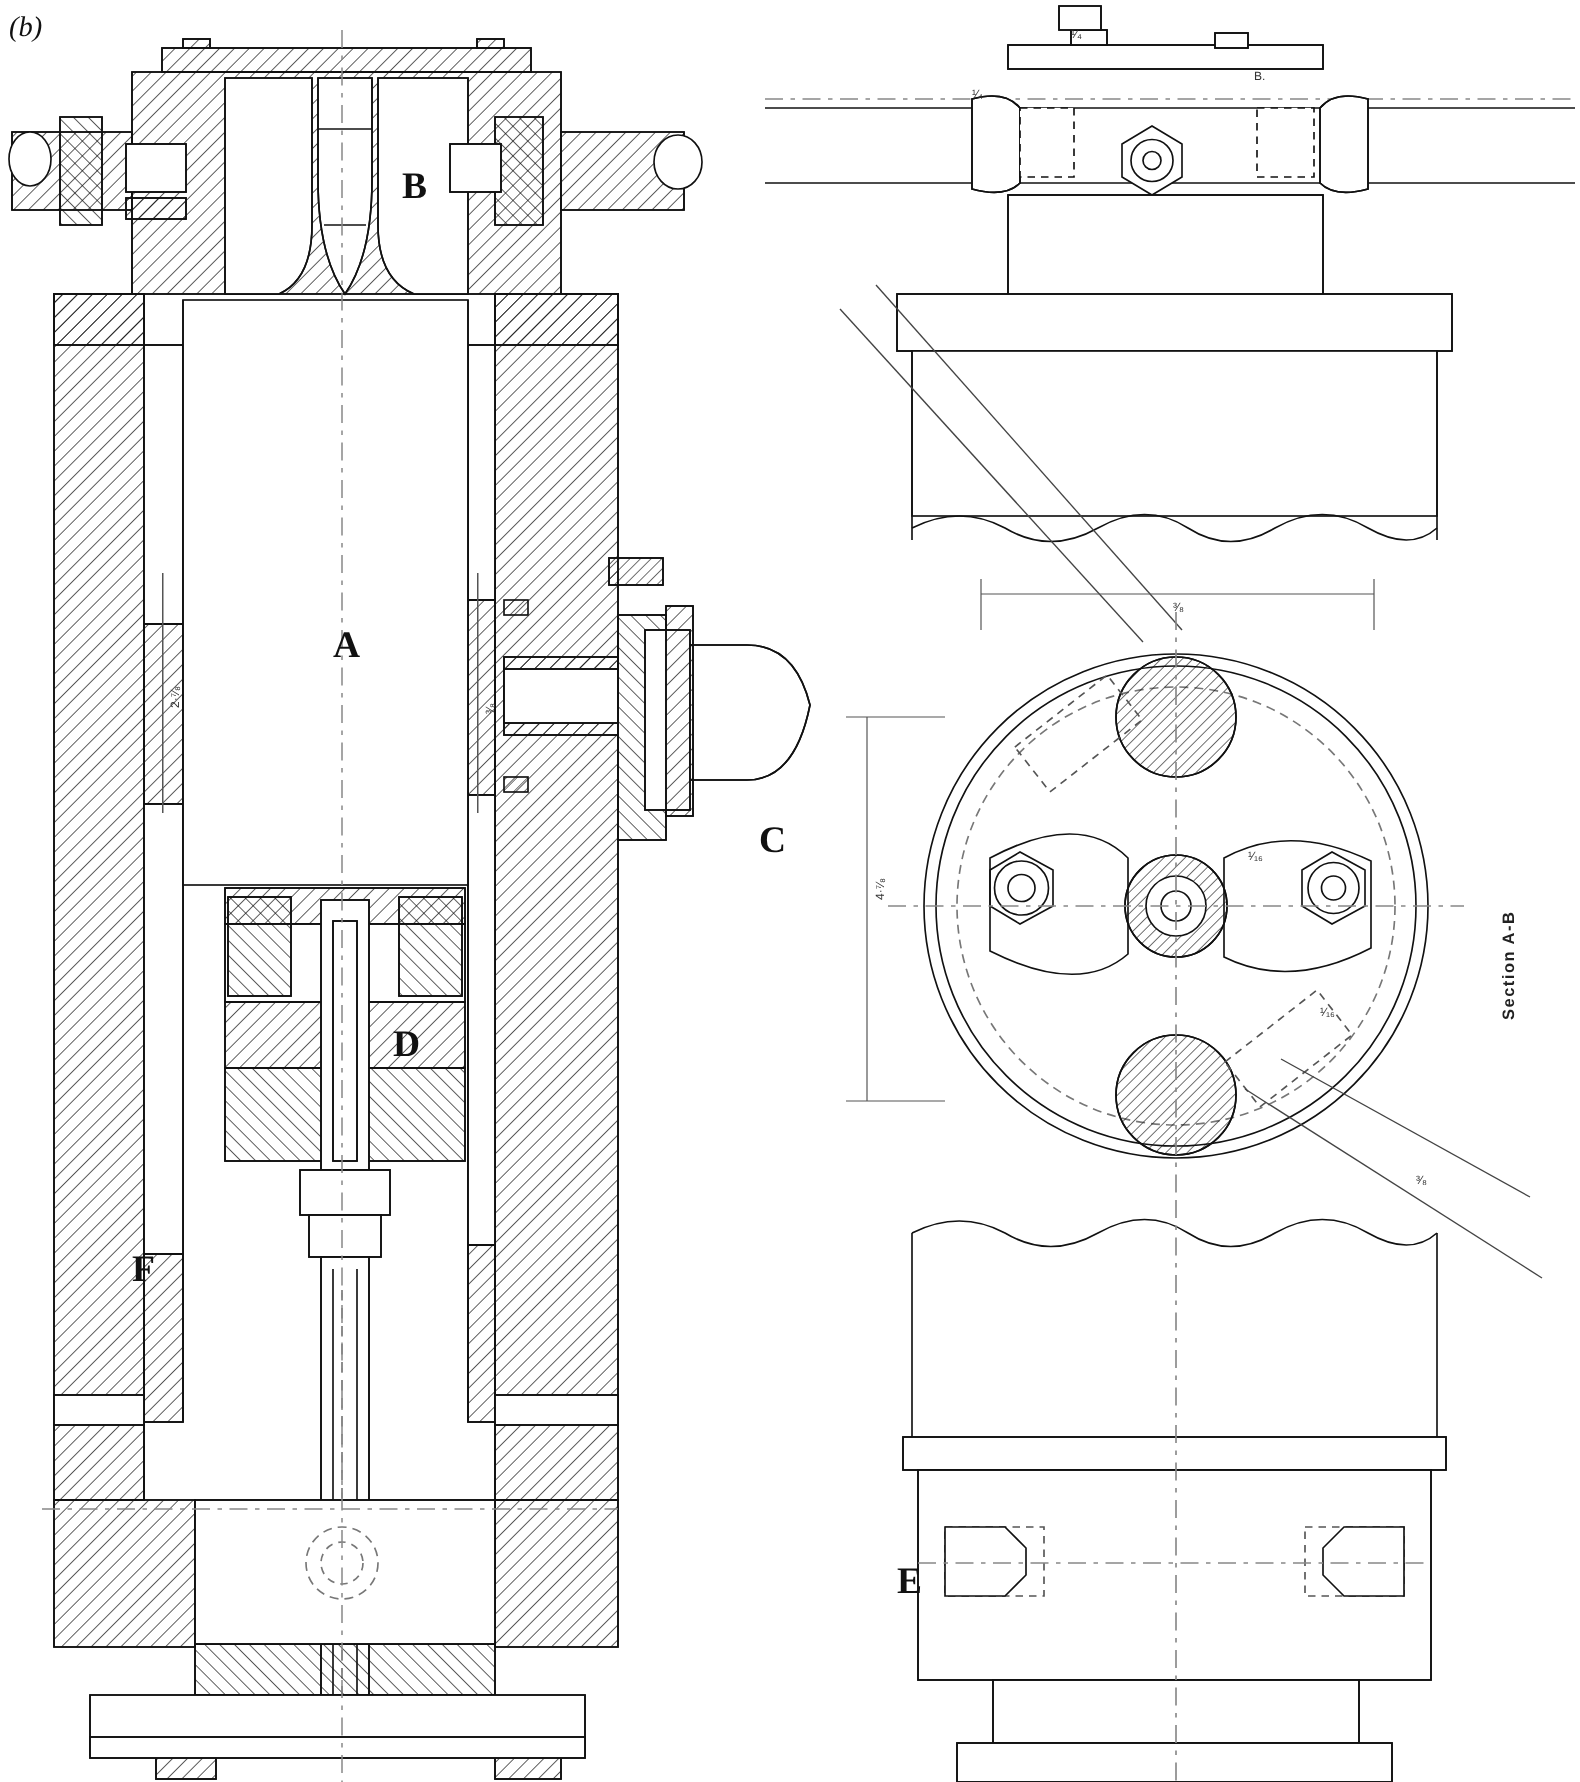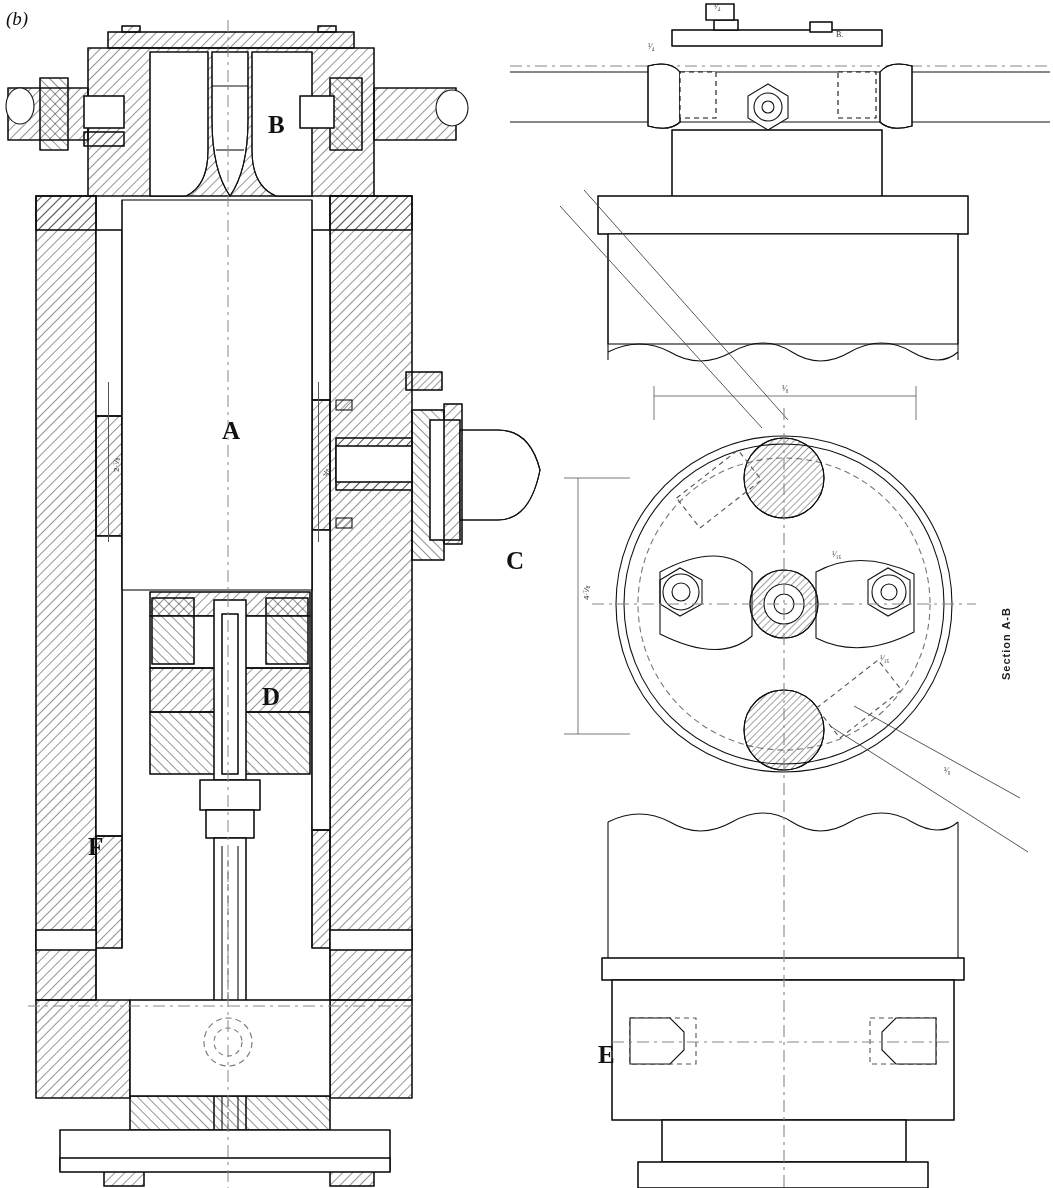--- a/index.html
+++ b/index.html
@@ -1,20 +1,20 @@
 <!DOCTYPE html>
 <html><head>
 <meta charset="utf-8">
 <style>
   html,body{margin:0;padding:0;background:#ffffff;}
   body{font-family:"Liberation Serif", serif;}
   #page{position:relative;width:1053px;height:1188px;background:#fff;overflow:hidden;}
   .lbl{position:absolute;font-family:"Liberation Serif",serif;font-weight:bold;font-size:25px;color:#111;line-height:1;}
   .figlbl{position:absolute;font-family:"Liberation Serif",serif;font-style:italic;font-size:19px;color:#111;}
-  .dim{position:absolute;font-family:Liberation Serif, serif;font-size:8px;color:#333;}
+  .dim{position:absolute;font-family:Liberation Sans, sans-serif;font-size:8px;color:#333;margin-top:16px;}
   .dimv{position:absolute;font-family:"Liberation Sans",sans-serif;font-size:8px;color:#333;
         transform:rotate(-90deg);transform-origin:left top;white-space:nowrap;}
   .sectlbl{position:absolute;font-family:"Liberation Sans",sans-serif;font-size:11px;color:#222;
         letter-spacing:1px;transform:rotate(-90deg);transform-origin:left top;white-space:nowrap;font-weight:bold;}
 
   
   .ln{position:absolute;background:#1a1a1a;}
   .vl{width:1px;}
 
   svg{position:absolute;left:0;top:0;overflow:visible;}

